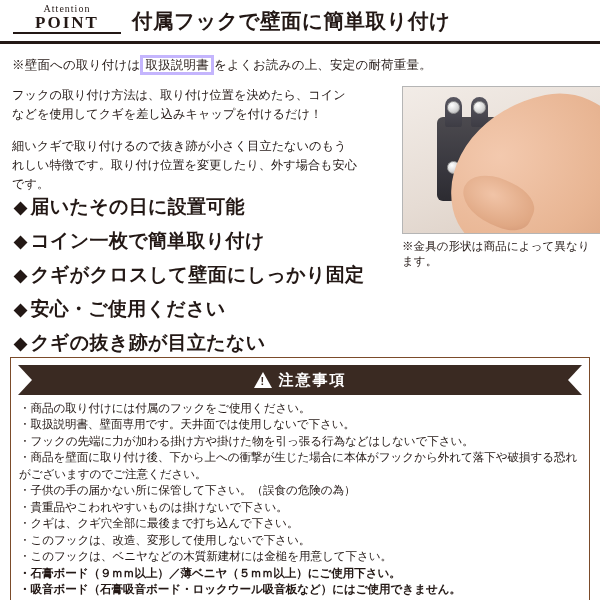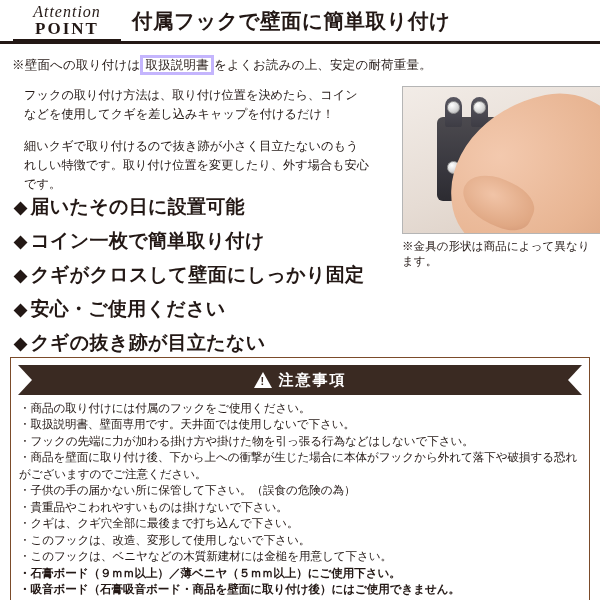--- a/index.html
+++ b/index.html
@@ -31,22 +31,21 @@
   .attention-badge {
     position: absolute;
     left: 8px;
     top: 4px;
     width: 118px;
     text-align: center;
     line-height: 1.05;
   }
   .attention-word {
     font-family: "Liberation Serif", serif;
-    font-style: italic;
-    font-size: 16px;
+    font-size: 10px;
     letter-spacing: 1px;
     color: #231815;
     display: block;
   }
   .point-word {
     font-family: "Liberation Serif", serif;
     font-size: 17px;
     font-weight: bold;
     letter-spacing: 2px;
     color: #231815;
@@ -82,21 +81,21 @@
   }
 
   
   .mid {
     position: relative;
     margin-top: 12px;
     height: 260px;
   }
   .desc {
     position: absolute;
-    left: 24px;
+    left: 12px;
     top: 0;
     width: 345px;
     font-size: 12.2px;
     line-height: 1.55;
     color: #231815;
   }
   .desc p {
     margin: 0 0 13px 0;
   }
 
@@ -379,17 +378,17 @@
       <li>・商品の取り付けには付属のフックをご使用ください。</li>
       <li>・取扱説明書、壁面専用です。天井面では使用しないで下さい。</li>
       <li>・フックの先端に力が加わる掛け方や掛けた物を引っ張る行為などはしないで下さい。</li>
       <li>・商品を壁面に取り付け後、下から上への衝撃が生じた場合に本体がフックから外れて落下や破損する恐れがございますのでご注意ください。</li>
       <li>・子供の手の届かない所に保管して下さい。（誤食の危険の為）</li>
       <li>・貴重品やこわれやすいものは掛けないで下さい。</li>
       <li>・クギは、クギ穴全部に最後まで打ち込んで下さい。</li>
       <li>・このフックは、改造、変形して使用しないで下さい。</li>
       <li>・このフックは、ベニヤなどの木質新建材には金槌を用意して下さい。</li>
       <li class="bold">・石膏ボード（９ｍｍ以上）／薄ベニヤ（５ｍｍ以上）にご使用下さい。</li>
-      <li class="bold">・吸音ボード（石膏吸音ボード・商品を壁面に取り付け後）にはご使用できません。</li>
+      <li class="bold">・吸音ボード（石膏吸音ボード・ロックウール吸音板など）にはご使用できません。</li>
     </ul>
   </div>
 
 </div>
 
 </body></html>

